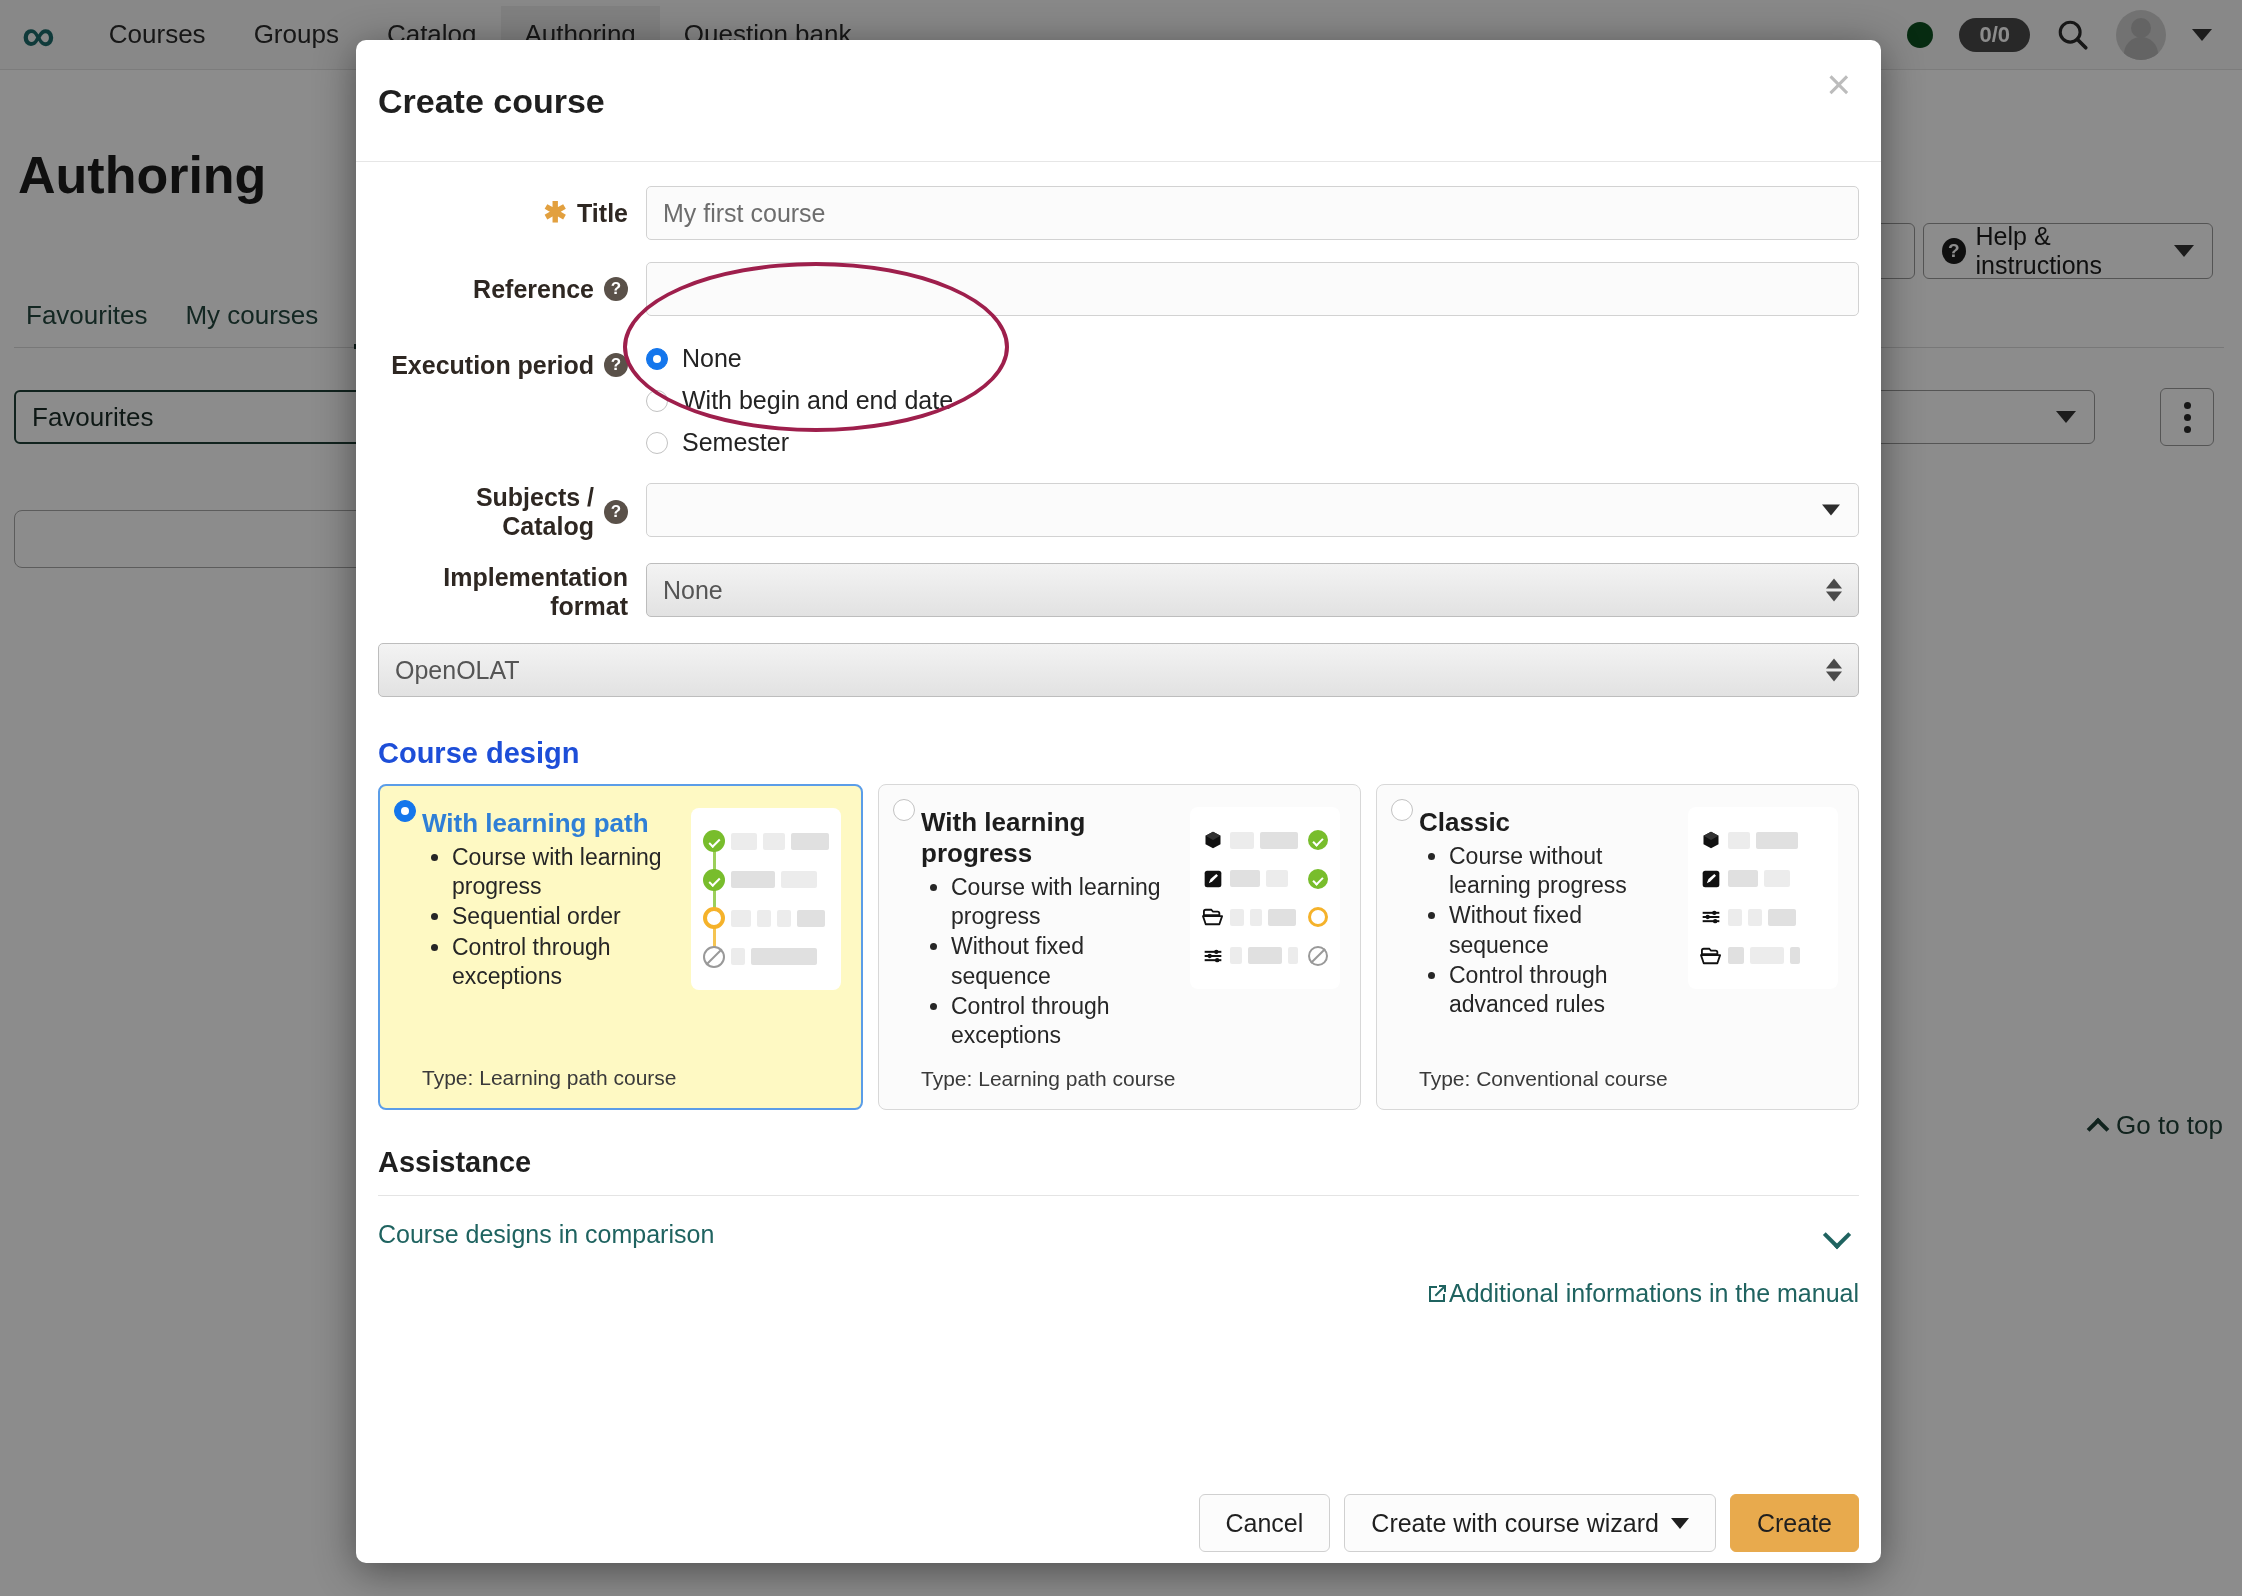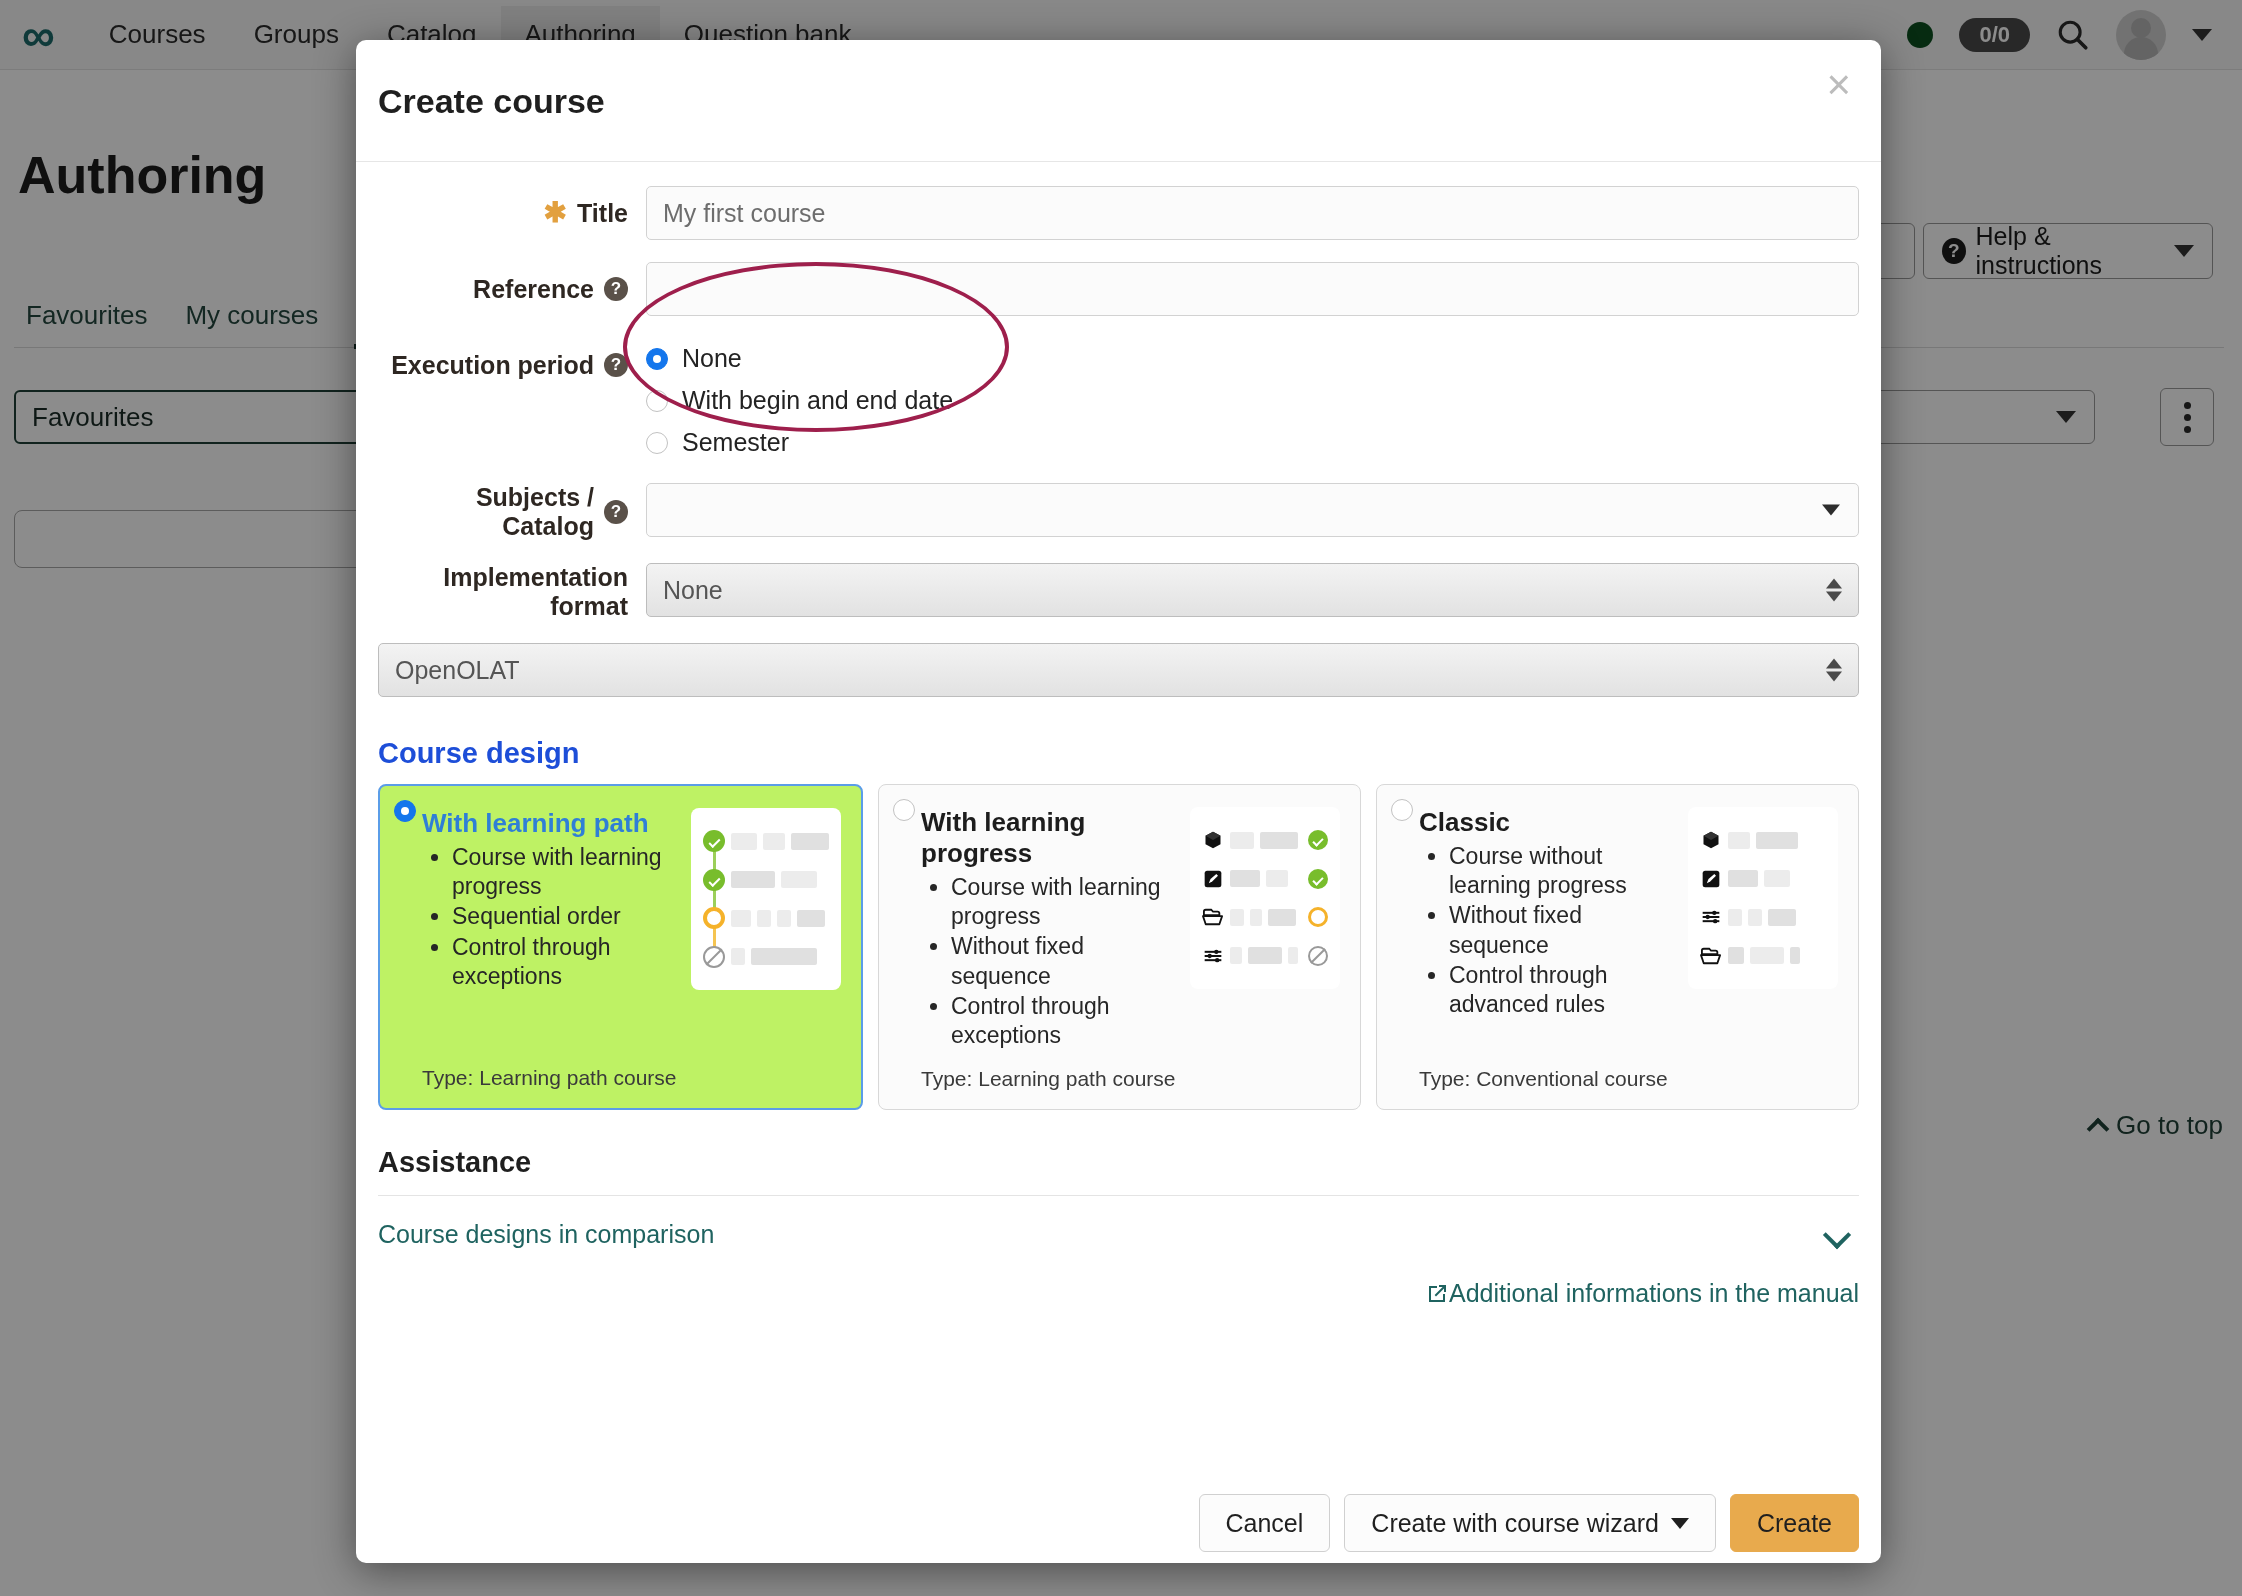--- a/index.html
+++ b/index.html
@@ -235,21 +235,21 @@
     margin: 40px 0 14px 0;
   }
   #design-cards { display: flex; gap: 15px; }
   .design-card {
     flex: 1; border: 1px solid #d8d8d8; border-radius: 8px;
     background: #fbfbfb; position: relative;
     padding: 22px 20px 18px 20px; min-height: 240px;
     display: flex; flex-direction: column;
   }
   .design-card.selected {
-    background: #bef264; border: 2px solid #5b9de8;
+    background: #fef9c3; border: 2px solid #5b9de8;
   }
   .card-radio {
     position: absolute; left: 14px; top: 14px;
     width: 22px; height: 22px; border-radius: 50%;
     border: 1px solid #c2c2c2; background: #fff;
   }
   .card-radio.checked { background: #1476ec; border-color: #1476ec; }
   .card-radio.checked::after {
     content: ""; position: absolute; left: 50%; top: 50%;
     transform: translate(-50%,-50%);

